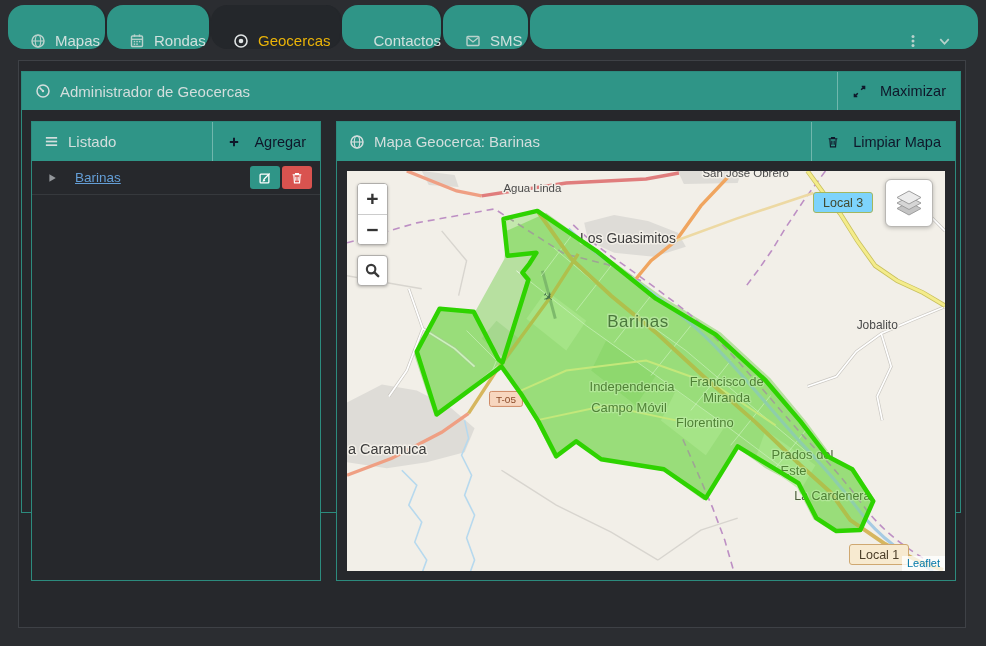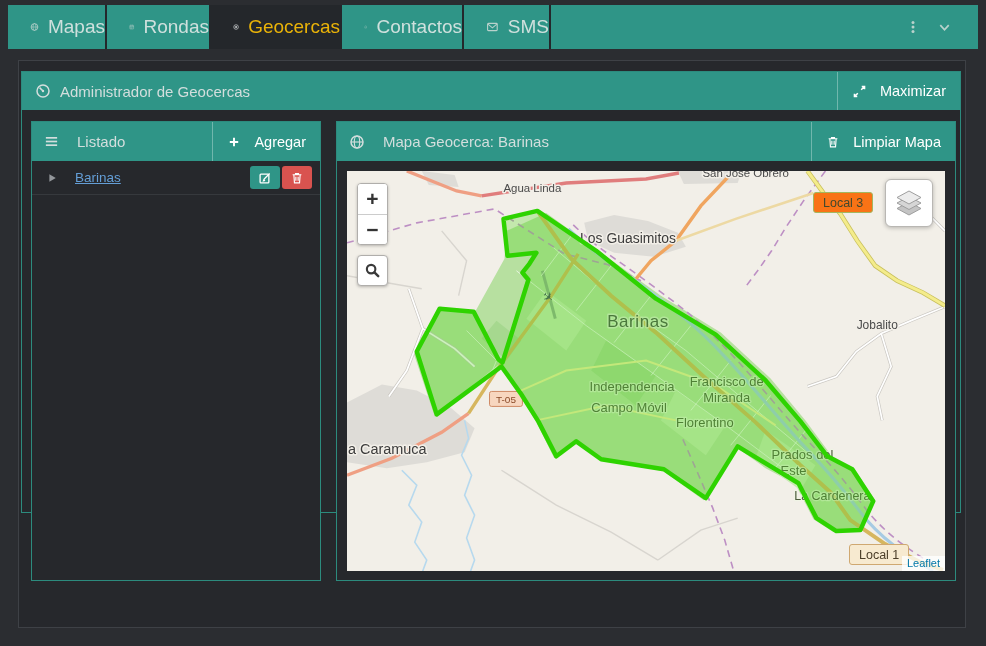--- a/index.html
+++ b/index.html
@@ -2,39 +2,39 @@
 <html><head>
 <meta charset="utf-8">
 <style>
   html,body{margin:0;padding:0;background:#2b2d31;width:986px;height:646px;overflow:hidden;
     font-family:"Liberation Sans",sans-serif;-webkit-font-smoothing:antialiased;}
   *{box-sizing:border-box;}
   .icn{display:inline-block;vertical-align:middle;fill:none;stroke:currentColor;}
 
   
   .nav{position:absolute;left:8px;top:5px;width:970px;height:44px;display:flex;}
-  .tab{height:44px;background:#2f9587;color:#cfe0dd;display:flex;align-items:center;gap:9px;
-       padding:0 0 0 22px;font-size:19px;border-right:2px solid #24272b;cursor:pointer;}
+  .tab{height:44px;background:#2f9587;color:#cfe0dd;display:flex;align-items:flex-end;gap:9px;
+       padding:0 0 0 22px;font-size:15px;border-right:2px solid #24272b;cursor:pointer;border-radius:16px;}
   .tab .icn{color:#b9d2cc;}
   .tab.active{background:#24272b;color:#eab308;}
   .tab.active .icn{color:#dfe3e4;}
   .tab.overflow{flex:1;justify-content:flex-end;padding:0 26px 0 0;gap:16px;border-right:none;}
 
   
   .outer{position:absolute;left:18px;top:60px;width:948px;height:568px;background:#26282c;
          border:1px solid #3e4146;}
   .admin{position:absolute;left:2px;top:10px;width:940px;height:442px;border:1px solid #2c8b7e;background:#26282c;}
   .admin-hd{height:38px;background:#2f9587;color:#d3dedd;display:flex;align-items:center;font-size:15px;}
   .admin-hd .ttl{display:flex;align-items:center;gap:9px;padding-left:13px;flex:1;}
   .hd-btn{height:100%;display:flex;align-items:center;gap:13px;padding:0 14px;border-left:1px solid rgba(255,255,255,.32);
-          color:#ffffff;cursor:pointer;font-size:14.5px;}
+          color:#0f172a;cursor:pointer;font-size:14.5px;}
 
   
   .panel-hd{height:39px;background:#2f9587;color:#d3dedd;display:flex;align-items:center;font-size:15px;}
-  .panel-hd .ttl{display:flex;align-items:center;gap:18px;padding-left:12px;flex:1;}
+  .panel-hd .ttl{display:flex;align-items:center;gap:9px;padding-left:12px;flex:1;}
   .listado{position:absolute;left:9px;top:49px;width:290px;height:460px;border:1px solid #2c8b7e;background:#26282c;}
   .row{height:34px;display:flex;align-items:center;border-bottom:1px solid #36393d;background:#26282c;}
   .row .play{color:#93979b;margin-left:14px;}
   .row a{color:#649ed6;font-size:13.5px;text-decoration:underline;margin-left:17px;flex:1;cursor:pointer;}
   .sqbtn{width:30px;height:23px;border-radius:3px;display:flex;align-items:center;justify-content:center;
          color:#fff;cursor:pointer;}
   .sqbtn.edit{background:#2f9587;margin-right:2px;}
   .sqbtn.del{background:#d9534f;margin-right:8px;}
 
   
@@ -48,21 +48,21 @@
   .lf-zoom .zb{height:30px;display:flex;align-items:center;justify-content:center;font-size:21px;font-weight:bold;
            color:#333;cursor:pointer;background:#fff;}
   .lf-zoom .zb+.zb{border-top:1px solid #ccc;}
   .lf-search{position:absolute;left:10px;top:84px;width:31px;height:31px;border:1px solid #b0aeab;border-radius:4px;
            background:#fff;display:flex;align-items:center;justify-content:center;color:#3a3a3a;cursor:pointer;
            box-shadow:0 1px 3px rgba(0,0,0,.25);}
   .lf-layers{position:absolute;right:12px;top:8px;width:48px;height:48px;background:#fff;border-radius:6px;
            border:1px solid #b9b7b3;box-shadow:0 1px 4px rgba(0,0,0,.25);display:flex;align-items:center;justify-content:center;cursor:pointer;}
   .chip{position:absolute;height:21px;padding:0 9px;border-radius:3px;font-size:12.5px;display:flex;align-items:center;
         color:#41482e;white-space:nowrap;}
-  .chip.l3{left:466px;top:21px;background:#f97316;border:1px solid #a3b75f;}
+  .chip.l3{left:466px;top:21px;background:#7dd3fc;border:1px solid #a3b75f;}
   .chip.l1{left:502px;top:373px;background:#f7ead0;border:1px solid #cfa871;color:#4a3d28;}
   .attrib{position:absolute;right:0;bottom:0;background:rgba(255,255,255,.78);padding:1px 5px 2px 5px;
           font-size:11px;color:#0078A8;cursor:pointer;}
 
   text{font-family:"Liberation Sans",sans-serif;}
   .t-place{fill:#4a4a4a;paint-order:stroke;stroke:#f2efe8;stroke-width:3px;stroke-linejoin:round;}
   .t-town{fill:#3c3c3c;paint-order:stroke;stroke:#f2efe8;stroke-width:3px;stroke-linejoin:round;}
   .t-city{fill:#454f45;letter-spacing:.6px;paint-order:stroke;stroke:rgba(240,245,230,.65);stroke-width:3px;stroke-linejoin:round;}
   .t-sub{fill:#4d5c3d;paint-order:stroke;stroke:rgba(238,246,226,.6);stroke-width:2.5px;stroke-linejoin:round;}
 </style>
@@ -161,21 +161,21 @@
         <use href="#i-cal"></use>
       </svg>
       <span>Rondas</span>
     </div>
   <div class="tab active" style="width:131px">
       <svg class="icn" width="16" height="16">
         <use href="#i-dot"></use>
       </svg>
       <span>Geocercas</span>
     </div>
-  <div class="tab" style="width:122px">
+  <div class="tab" style="width:101px">
       <svg class="icn" width="16" height="16">
         <use href="#i-bell"></use>
       </svg>
       <span>Contactos</span>
     </div>
   <div class="tab" style="width:87px">
       <svg class="icn" width="16" height="16">
         <use href="#i-env"></use>
       </svg>
       <span>SMS</span>

